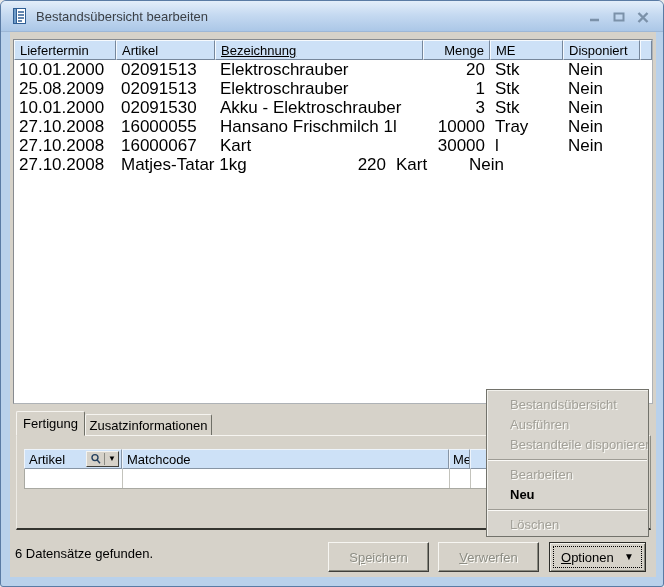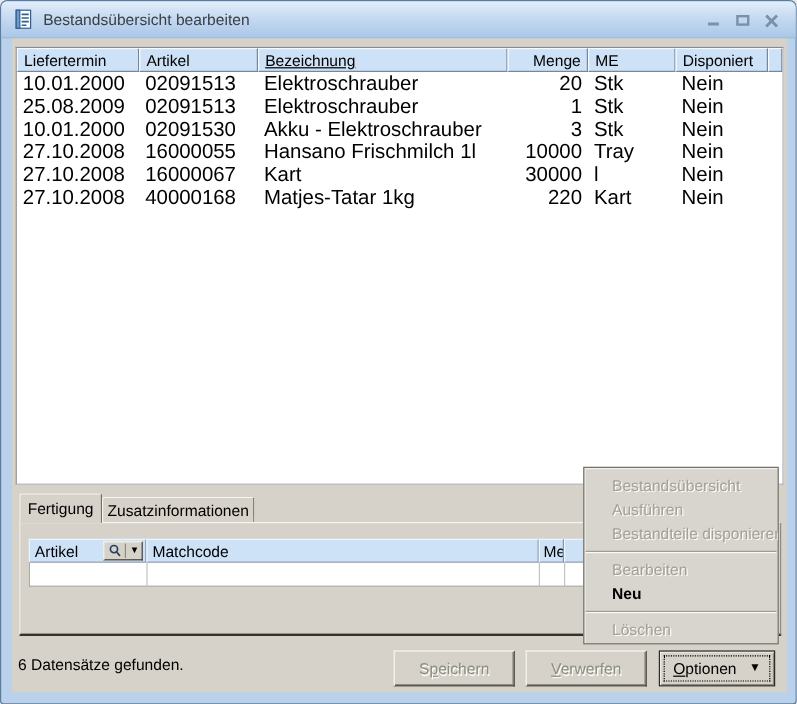--- a/index.html
+++ b/index.html
@@ -203,21 +203,20 @@
           <div class="lr">
             <div class="lc" style="width: 102px; text-align: left;">27.10.2008</div>
             <div class="lc" style="width: 99px; text-align: left;">16000067</div>
             <div class="lc" style="width: 208px; text-align: left;">Kart</div>
             <div class="lc" style="width: 67px; text-align: right;">30000</div>
             <div class="lc" style="width: 73px; text-align: left;">l</div>
             <div class="lc" style="width: 77px; text-align: left;">Nein</div>
           </div>
           <div class="lr">
             <div class="lc" style="width: 102px; text-align: left;">27.10.2008</div>
-            <div class="lc" style="width: 99px; text-align: left;">40000168</div>
             <div class="lc" style="width: 208px; text-align: left;">Matjes-Tatar 1kg</div>
             <div class="lc" style="width: 67px; text-align: right;">220</div>
             <div class="lc" style="width: 73px; text-align: left;">Kart</div>
             <div class="lc" style="width: 77px; text-align: left;">Nein</div>
           </div>
         </div>
     </div>
 
     <div class="tab active">Fertigung</div>
     <div class="tab inactive">Zusatzinformationen</div>

